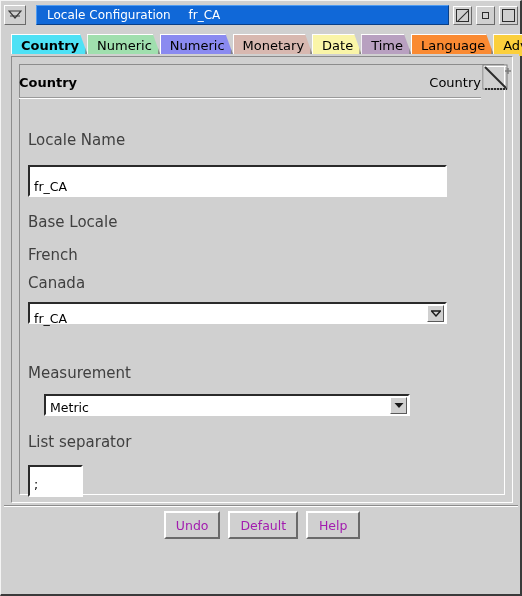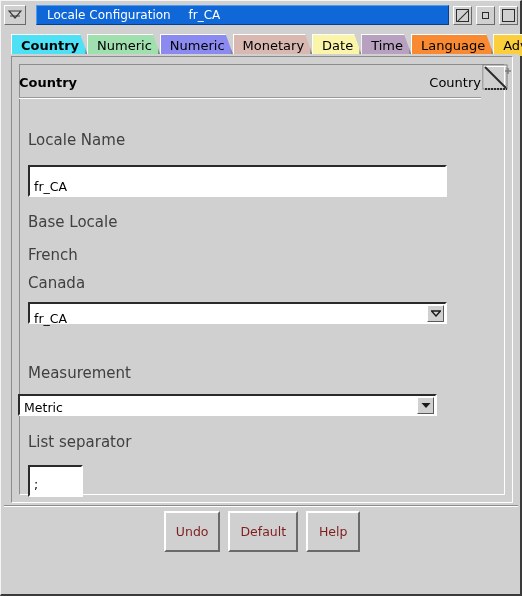--- a/index.html
+++ b/index.html
@@ -243,30 +243,30 @@
   #btnbar {
     position: absolute;
     left: 0; top: 510px;
     width: 522px;
     display: flex;
     justify-content: center;
     gap: 8px;
   }
   .pbtn {
     min-width: 54px;
-    height: 41px;
+    height: 28px;
     padding: 0 10px;
     background: #d0d0d0;
     box-sizing: border-box;
     border-top: 2px solid #ffffff;
     border-left: 2px solid #ffffff;
     border-right: 2px solid #6a6a6a;
     border-bottom: 2px solid #6a6a6a;
     font-size: 12.5px;
-    color: #7f1d1d;
+    color: #a21caf;
     display: flex; align-items: center; justify-content: center;
     cursor: default;
     font-family: "DejaVu Sans", "Liberation Sans", sans-serif;
   }
   #btnbar-rule {
     position: absolute;
     left: 3px; top: 504px;
     width: 514px; height: 2px;
     border-top: 1px solid #8c8c8c;
     border-bottom: 1px solid #ffffff;
@@ -375,21 +375,21 @@
     <div class="val" style="top:7px;">fr_CA</div>
     <div class="combo-arrow">
       <svg width="10" height="7" viewBox="0 0 10 7">
         <polygon points="0.5,1 9.5,1 5,6" fill="none" stroke="#1a1a1a" stroke-width="1.4"></polygon>
       </svg>
     </div>
   </div>
 
   <div class="flabel" style="left:27px; top:363px;">Measurement</div>
 
-  <div class="combo" style="left:17px; top:393px; width:419px; height:22px;">
+  <div class="combo" style="left:43px; top:393px; width:366px; height:22px;">
     <div class="val" style="top:4px;">Metric</div>
     <div class="combo-arrow">
       <svg width="10" height="7" viewBox="0 0 10 7">
         <polygon points="0.5,1 9.5,1 5,6" fill="#1a1a1a"></polygon>
       </svg>
     </div>
   </div>
 
   <div class="flabel" style="left:27px; top:432px;">List separator</div>
 

